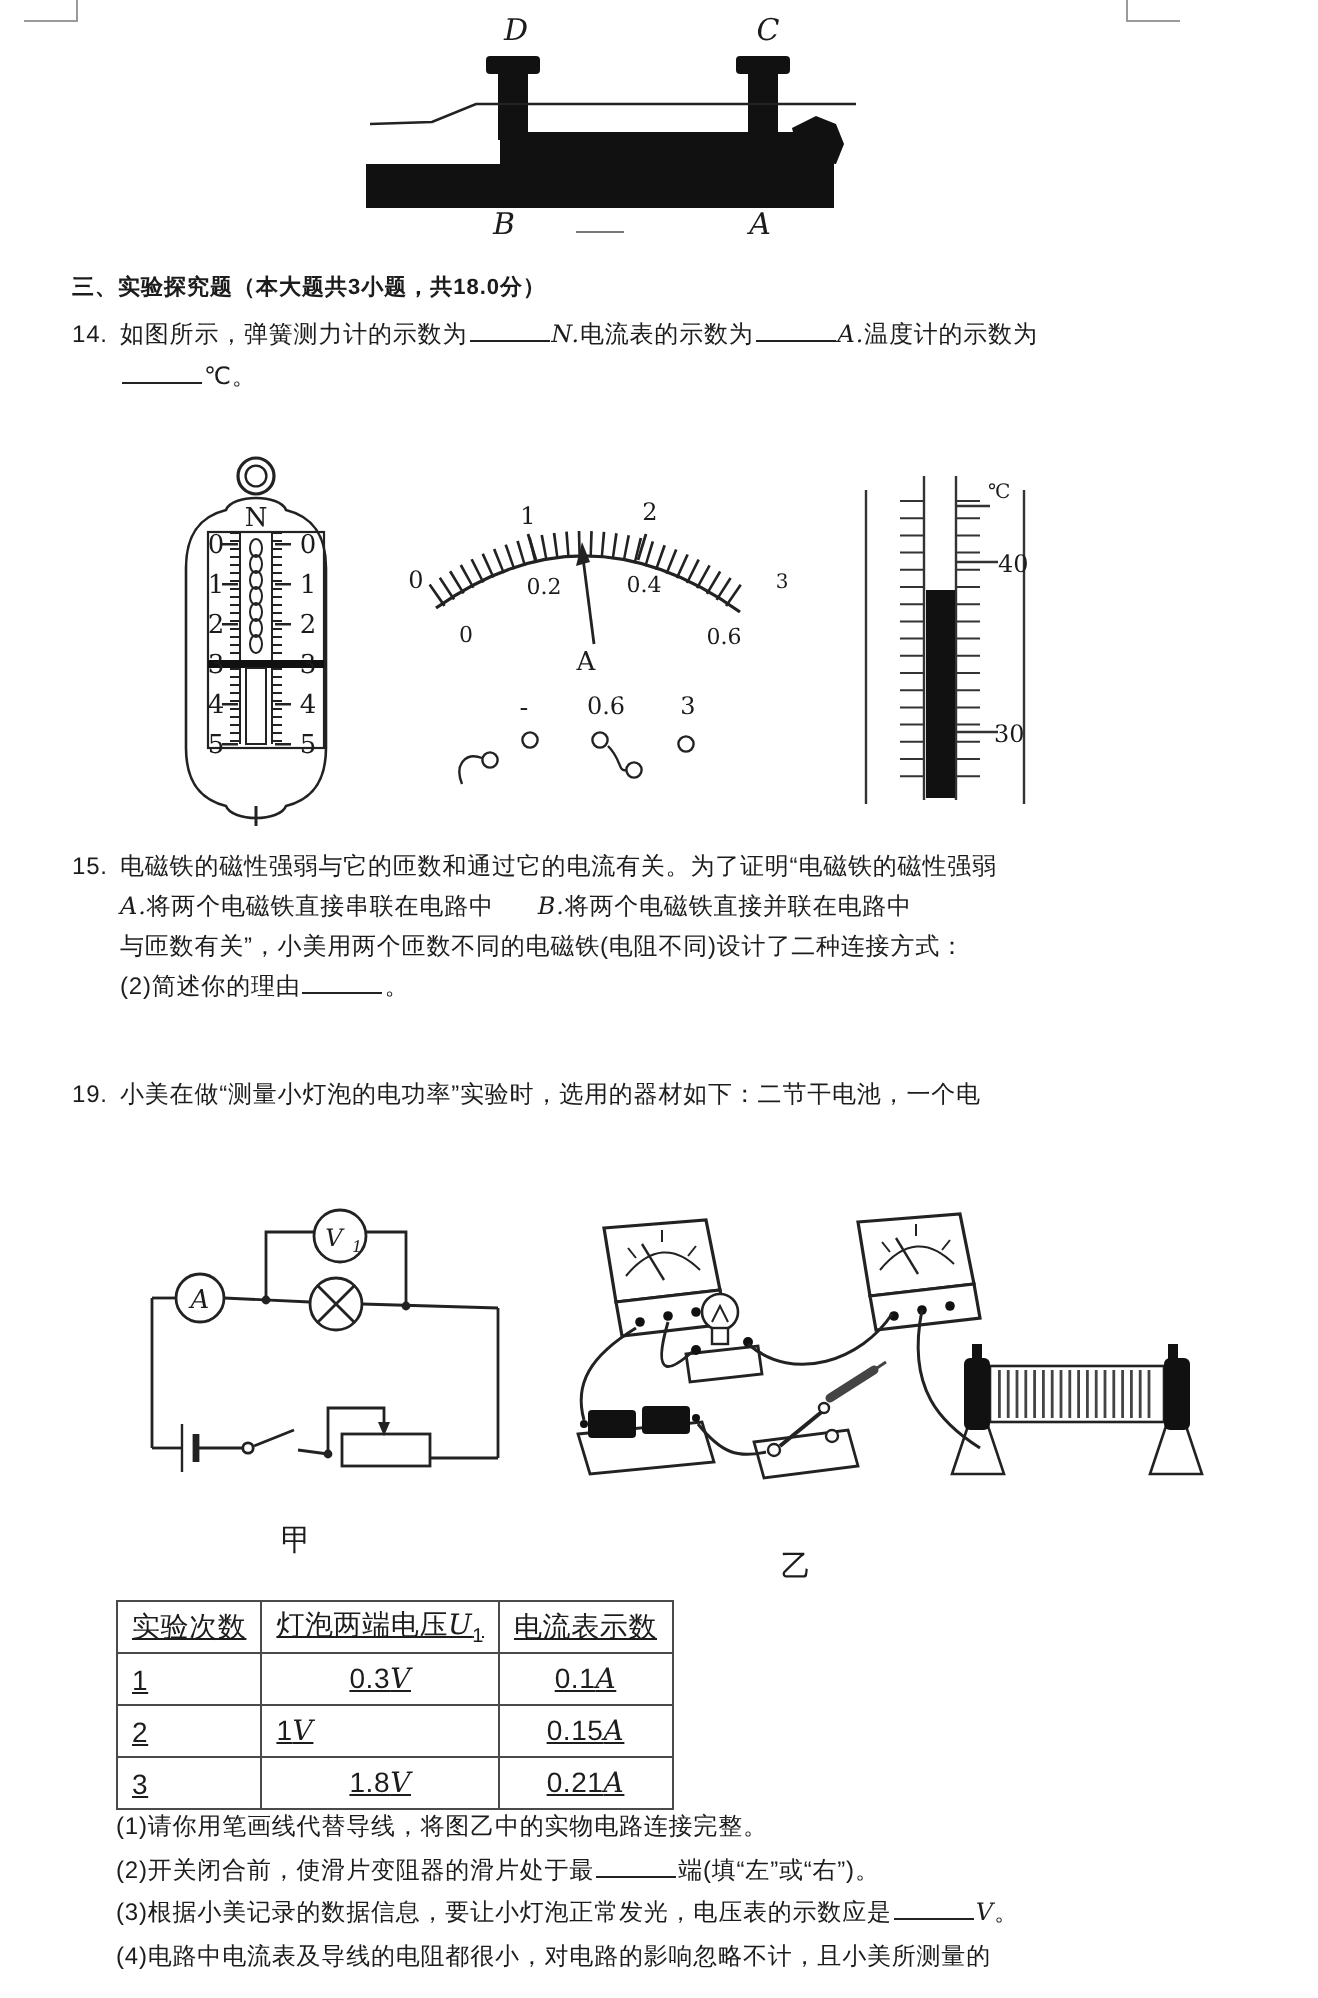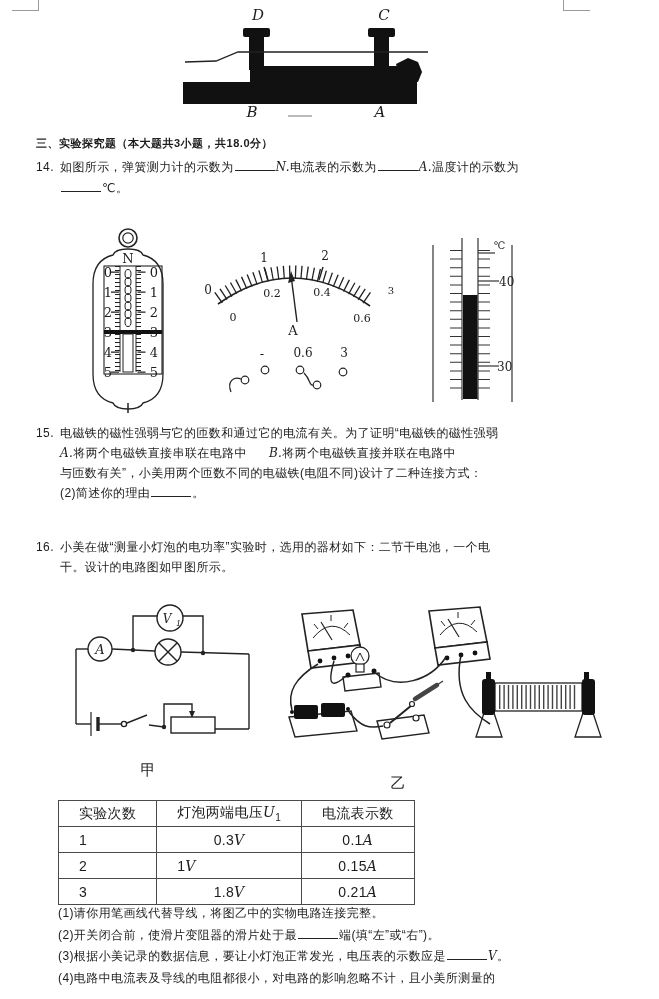--- a/index.html
+++ b/index.html
@@ -12,21 +12,21 @@
   .corner.left{border-right:1px solid #9a9a9a;border-bottom:1px solid #9a9a9a;}
   .corner.right{border-left:1px solid #9a9a9a;border-bottom:1px solid #9a9a9a;}
   .heading{font-size:11px;font-weight:bold;letter-spacing:0.5px;}
   .q{font-size:12px;line-height:19.8px;letter-spacing:0.4px;white-space:nowrap;}
   .qnum{display:inline-block;width:24px;}
   .indent{padding-left:24px;}
   .blank{display:inline-block;width:40px;height:13px;border-bottom:1.3px solid #222;margin:0 1px;}
   .iu{font-family:"DejaVu Serif","Liberation Serif",serif;font-style:italic;}
   .gap{display:inline-block;width:22px;}
   table.data{border-collapse:collapse;table-layout:fixed;font-size:14px;letter-spacing:0.3px;}
-  table.data td{border:1px solid #4a4a4a;height:25px;padding:0 20px;overflow:hidden;white-space:nowrap;}
+  table.data td{border:1px solid #4a4a4a;height:25px;padding:0 7px;overflow:hidden;white-space:nowrap;text-decoration:underline;}
   table.data td.center{text-align:center;}
   table.data td.left{text-align:left;}
   sub.u1{font-size:10px;}
   svg text{fill:#1c1c1c;}
   .figlabel{font-family:"DejaVu Serif","Liberation Serif",serif;font-style:italic;}
 </style>
 </head>
 <body>
 
 <div class="abs corner left" style="left:12px;top:0px;"></div>
@@ -158,23 +158,22 @@
     <span class="iu">A.</span><span>将两个电磁铁直接串联在电路中</span><span class="gap"></span><span class="iu">B.</span><span>将两个电磁铁直接并联在电路中</span>
   </div>
   <div class="qline indent">与匝数有关”，小美用两个匝数不同的电磁铁(电阻不同)设计了二种连接方式：</div>
   <div class="qline indent">
     <span>(2)简述你的理由</span><span class="blank"></span><span>。</span>
   </div>
 </div>
 
 <div class="abs q" style="left:36px;top:538px;">
   <div class="qline">
-    <span class="qnum">16.</span><span>小美在做“测量小灯泡的电功率”实验时，选用的器材如下：二节干电池，一个电</span>
-  </div>
-  <div class="qline indent">干。设计的电路图如甲图所示。</div>
+    <span class="qnum">19.</span><span>小美在做“测量小灯泡的电功率”实验时，选用的器材如下：二节干电池，一个电</span>
+  </div>
 </div>
 
 <svg class="abs" style="left:45px;top:600px;" width="245" height="195" viewBox="0 0 245 195">
   <g stroke="#222" fill="none" stroke-width="1.4">
     <circle cx="125" cy="18" r="13"></circle>
     <polyline points="112,16 88,16 88,50"></polyline>
     <polyline points="138,16 158,16 158,52"></polyline>
     <circle cx="55" cy="49" r="12"></circle>
     <circle cx="123" cy="52" r="13"></circle>
     <line x1="114" y1="43" x2="132" y2="61"></line>

